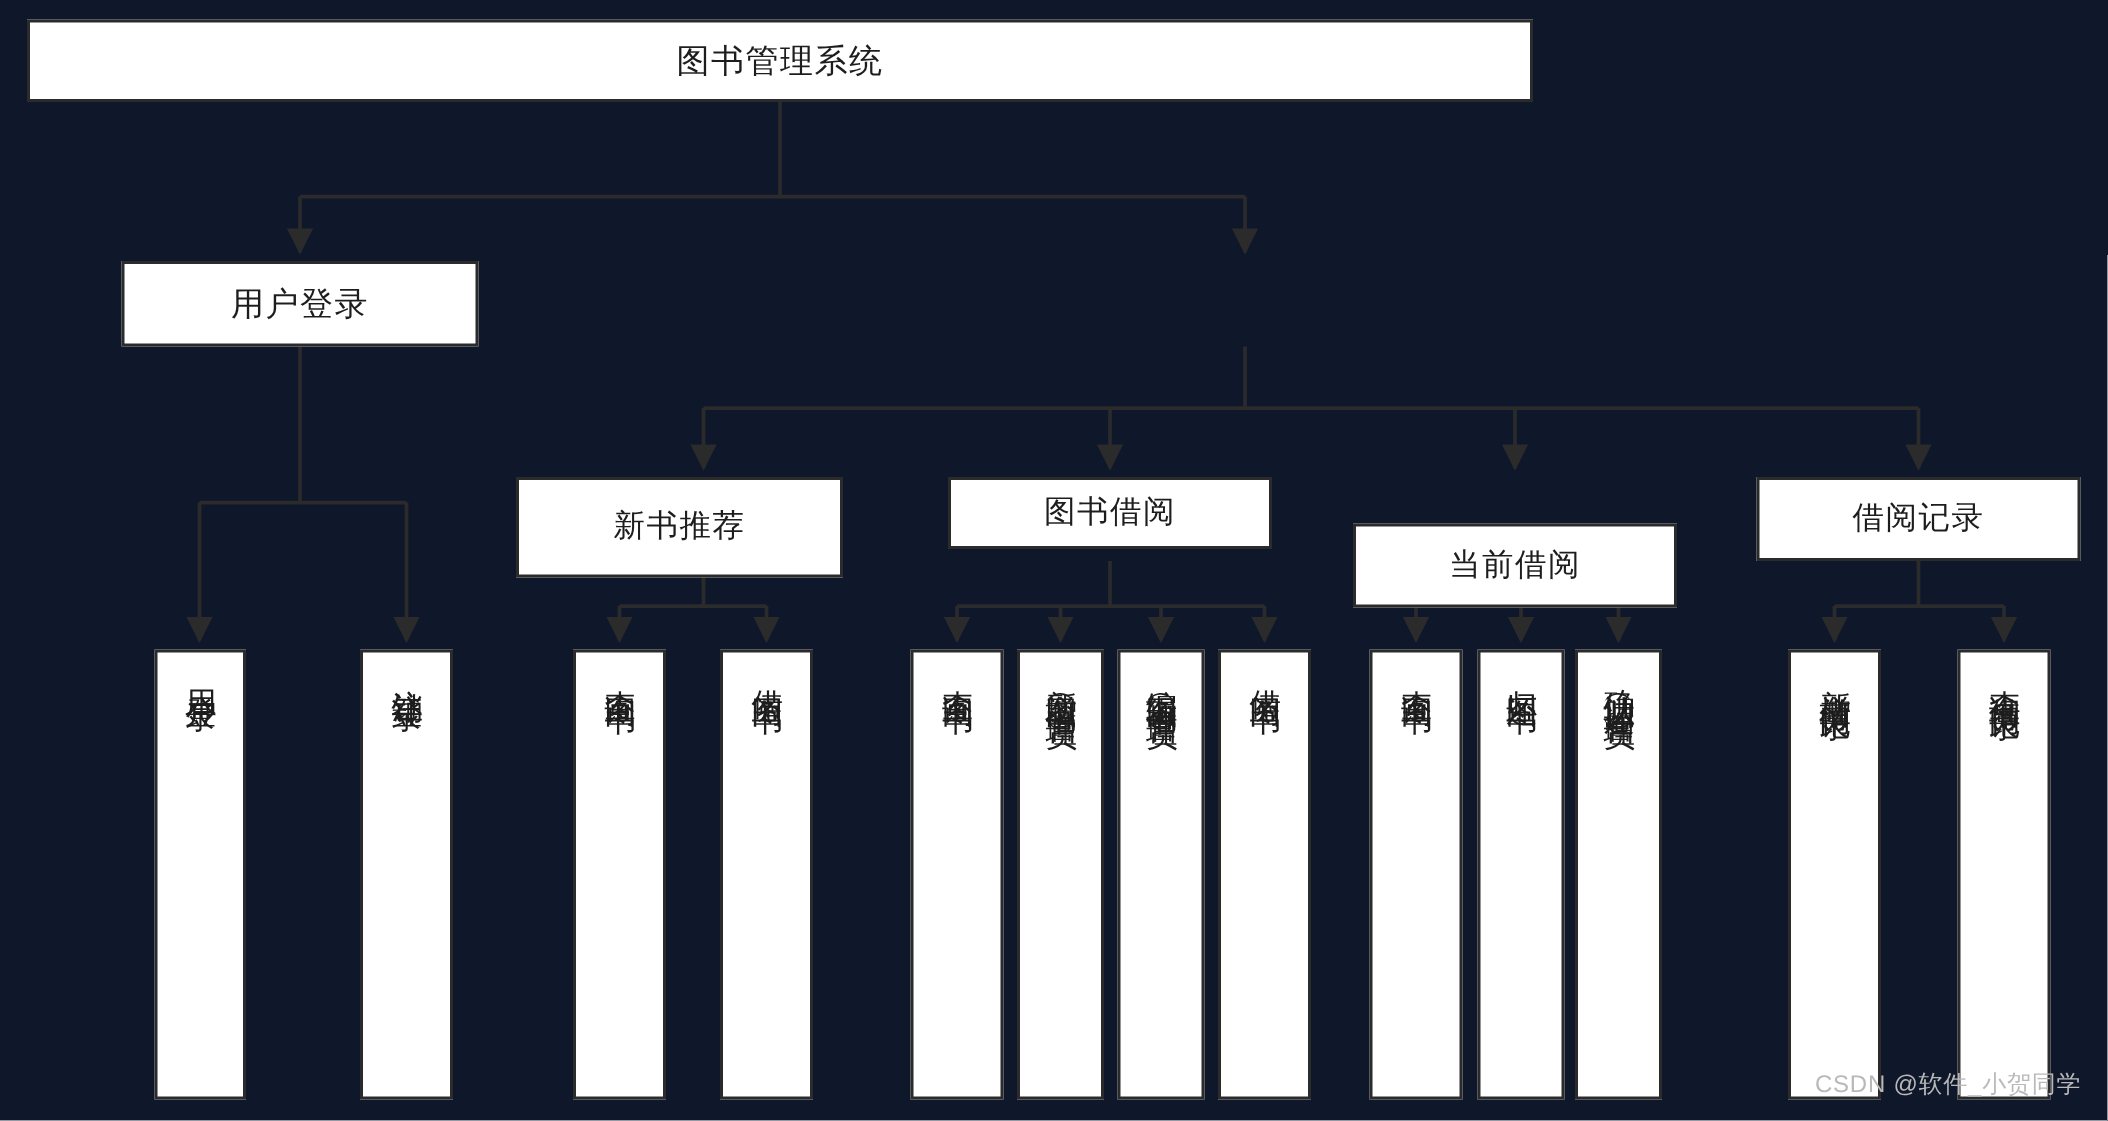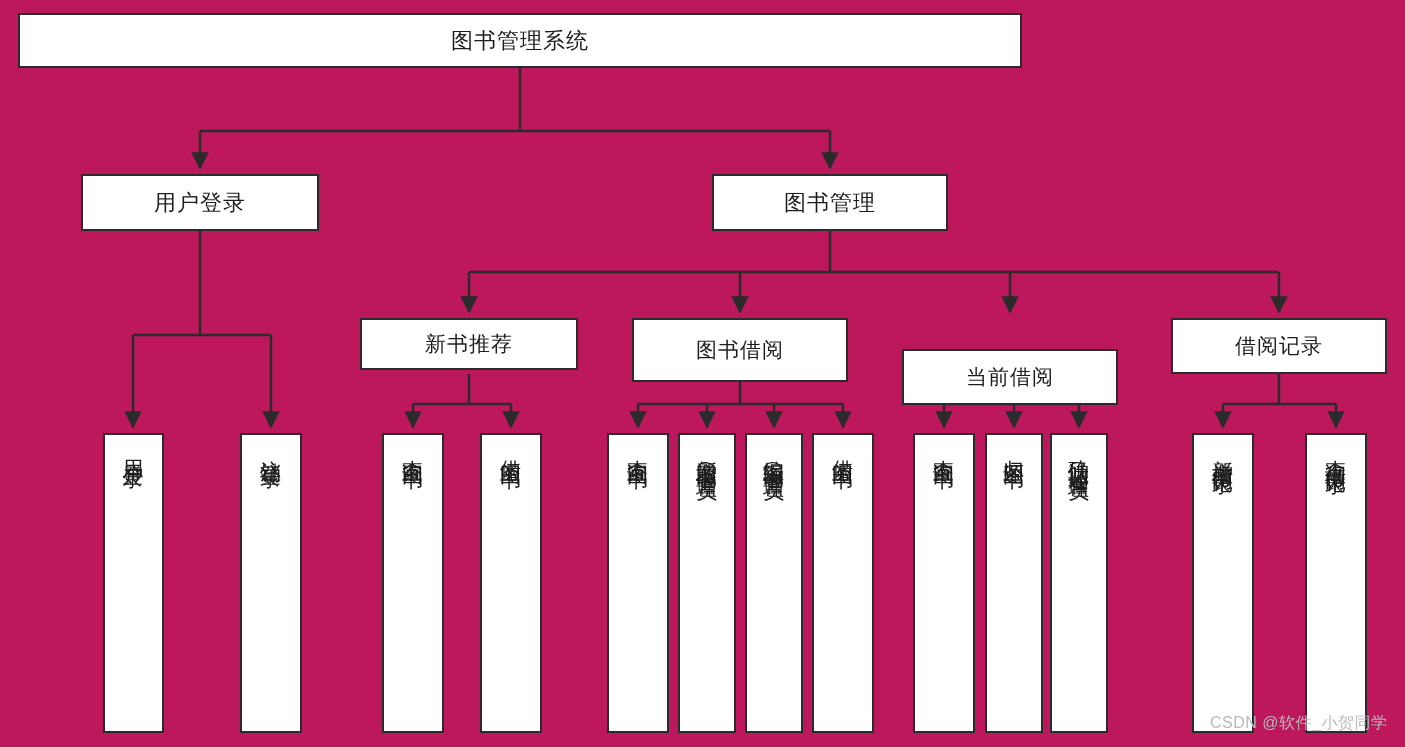--- a/index.html
+++ b/index.html
@@ -8,21 +8,21 @@
     padding: 0;
     background: #ffffff;
   }
   body {
     font-family: "Liberation Sans", "DejaVu Sans", sans-serif;
   }
   #canvas {
     position: relative;
     width: 1405px;
     height: 747px;
-    background: #be185d;
+    background: #0f172a;
     overflow: hidden;
   }
   #edges {
     position: absolute;
     left: 0;
     top: 0;
     width: 1405px;
     height: 747px;
     pointer-events: none;
   }
@@ -129,28 +129,25 @@
     </g>
   </svg>
 
   <div class="node root" style="left:18px; top:13px; width:1004px; height:55px;">
     <span class="lbl">图书管理系统</span>
   </div>
 
   <div class="node lvl1" style="left:81px; top:174px; width:238px; height:57px;">
     <span class="lbl">用户登录</span>
   </div>
-  <div class="node lvl1" style="left:712px; top:174px; width:236px; height:57px;">
-    <span class="lbl">图书管理</span>
-  </div>
-
-  <div class="node lvl2" style="left:360px; top:318px; width:218px; height:52px;">
+
+  <div class="node lvl2" style="left:344px; top:318px; width:218px; height:67px;">
     <span class="lbl">新书推荐</span>
   </div>
-  <div class="node lvl2" style="left:632px; top:318px; width:216px; height:64px;">
+  <div class="node lvl2" style="left:632px; top:318px; width:216px; height:48px;">
     <span class="lbl">图书借阅</span>
   </div>
   <div class="node lvl2" style="left:902px; top:318px; width:216px; height:56px;margin-top:31px;">
     <span class="lbl">当前借阅</span>
   </div>
   <div class="node lvl2" style="left:1171px; top:318px; width:216px; height:56px;">
     <span class="lbl">借阅记录</span>
   </div>
 
   <div class="node vert" style="left:103px; top:433px; width:61px; height:300px;">

